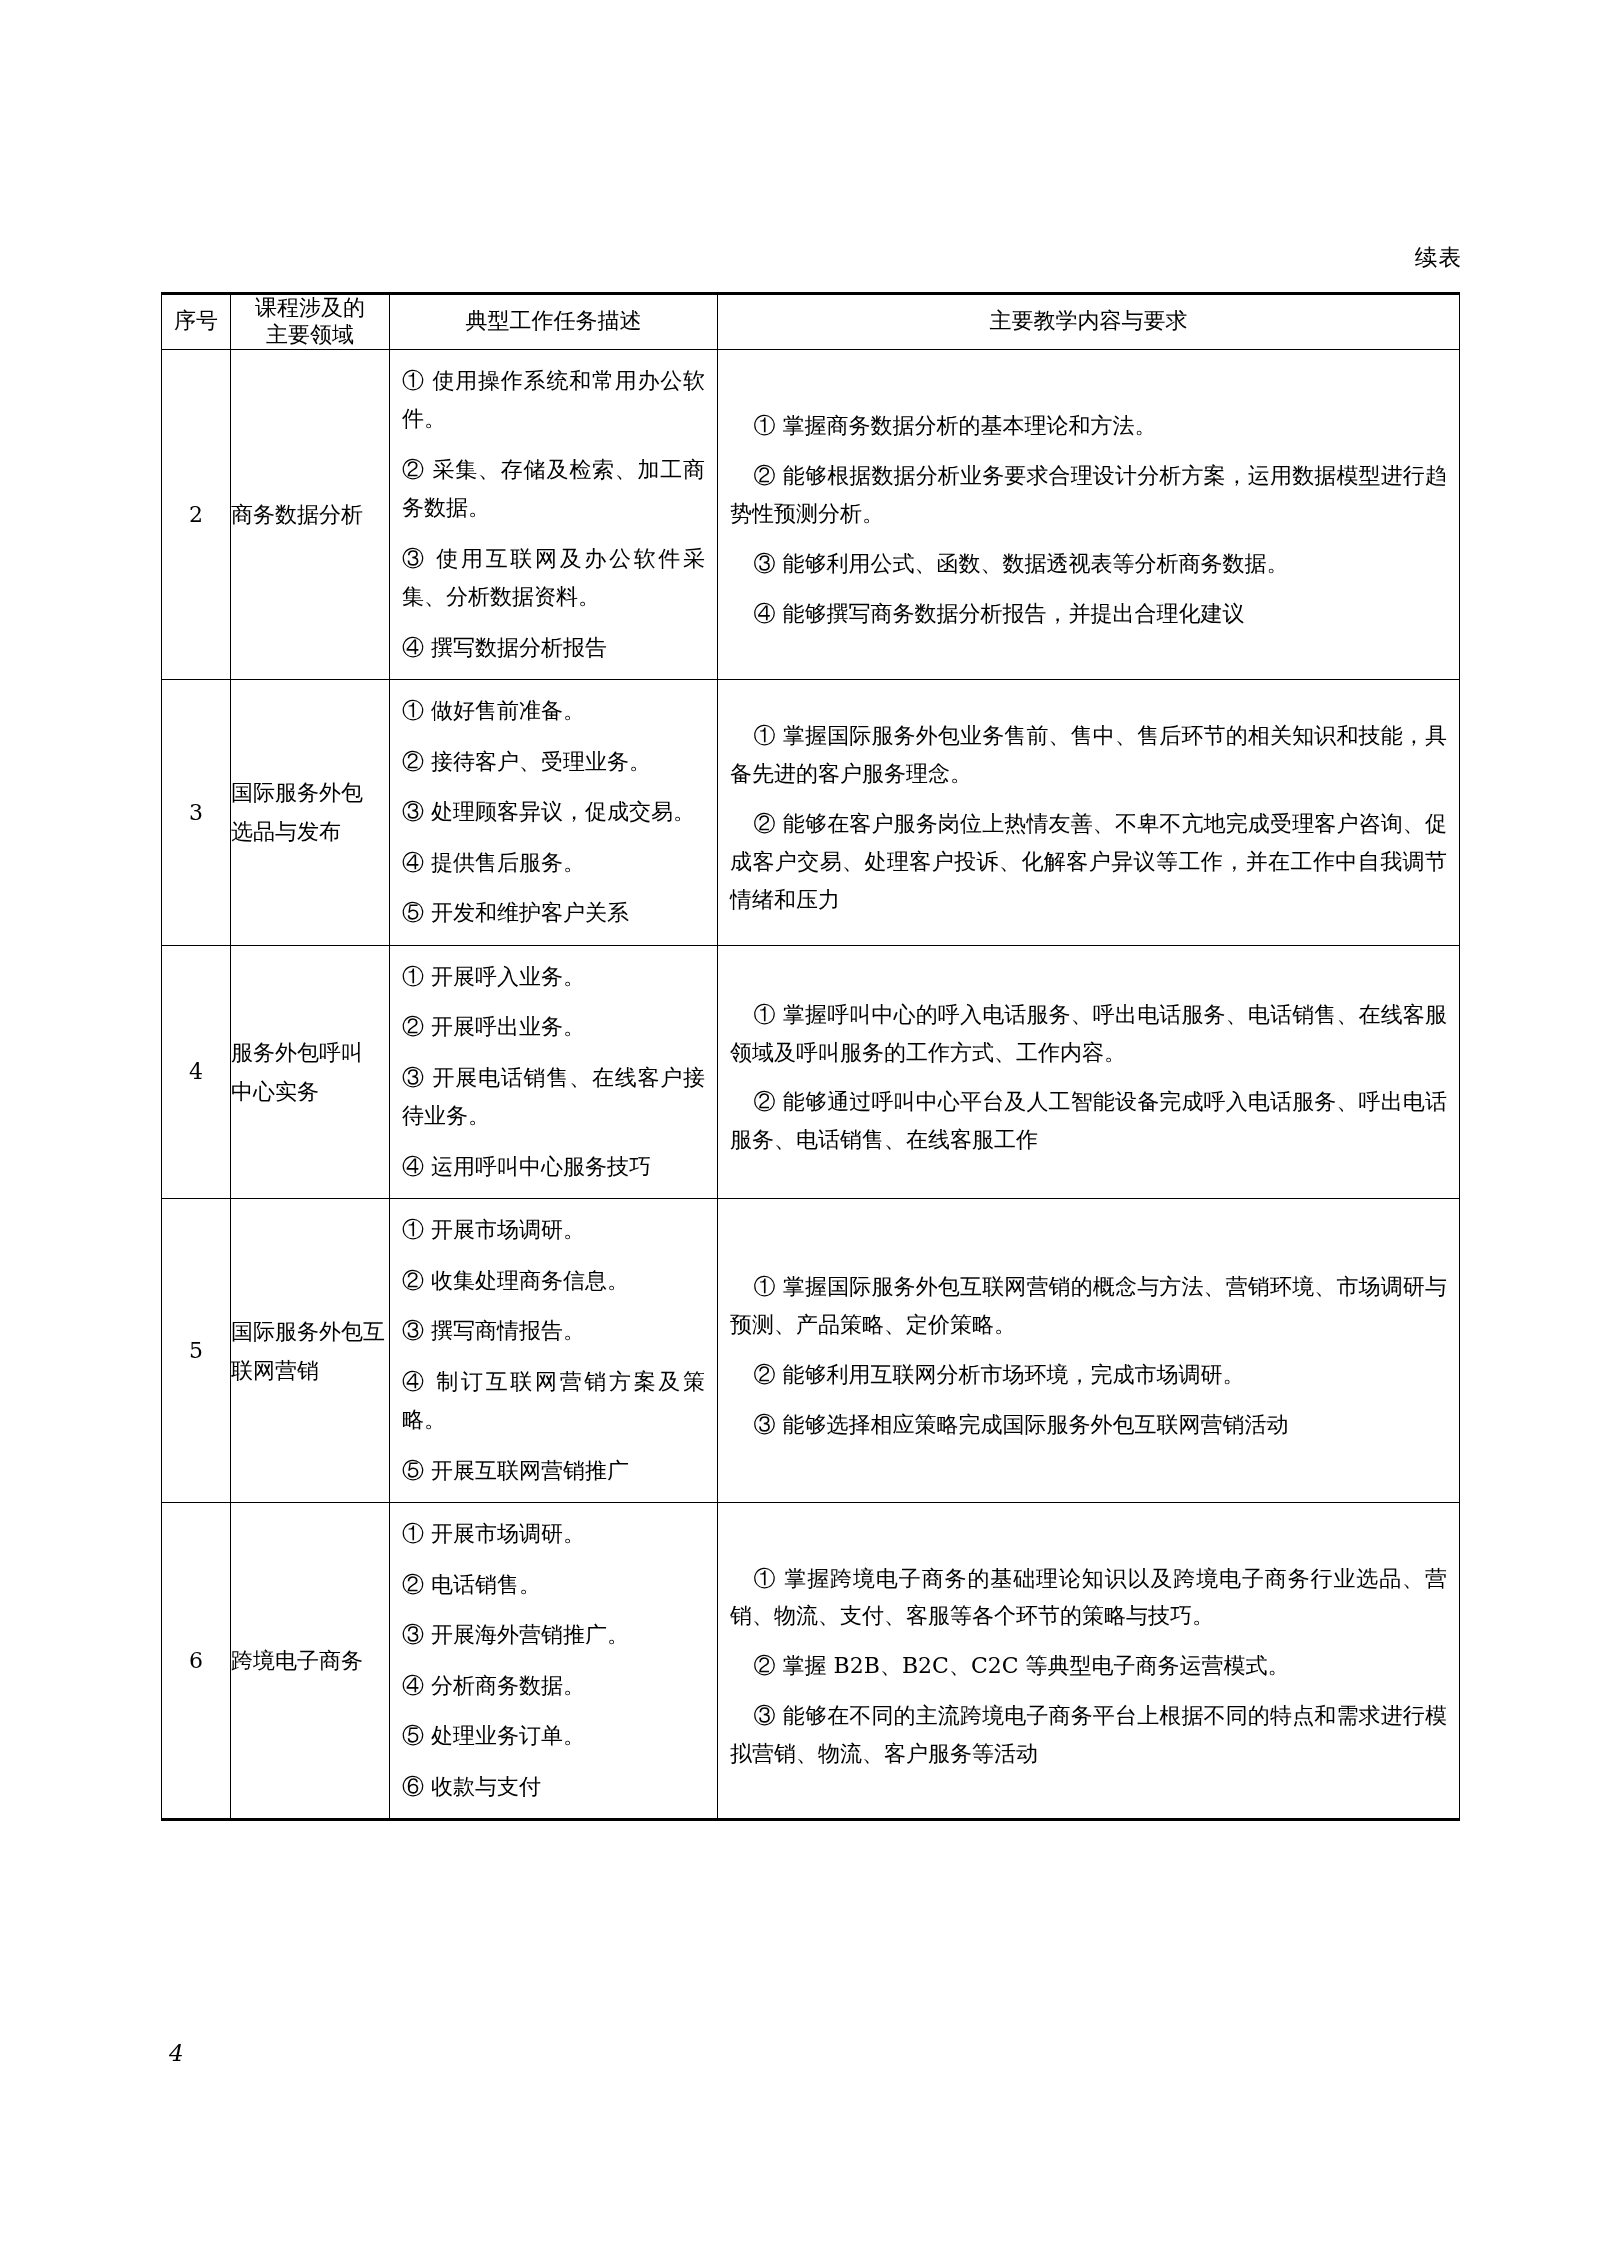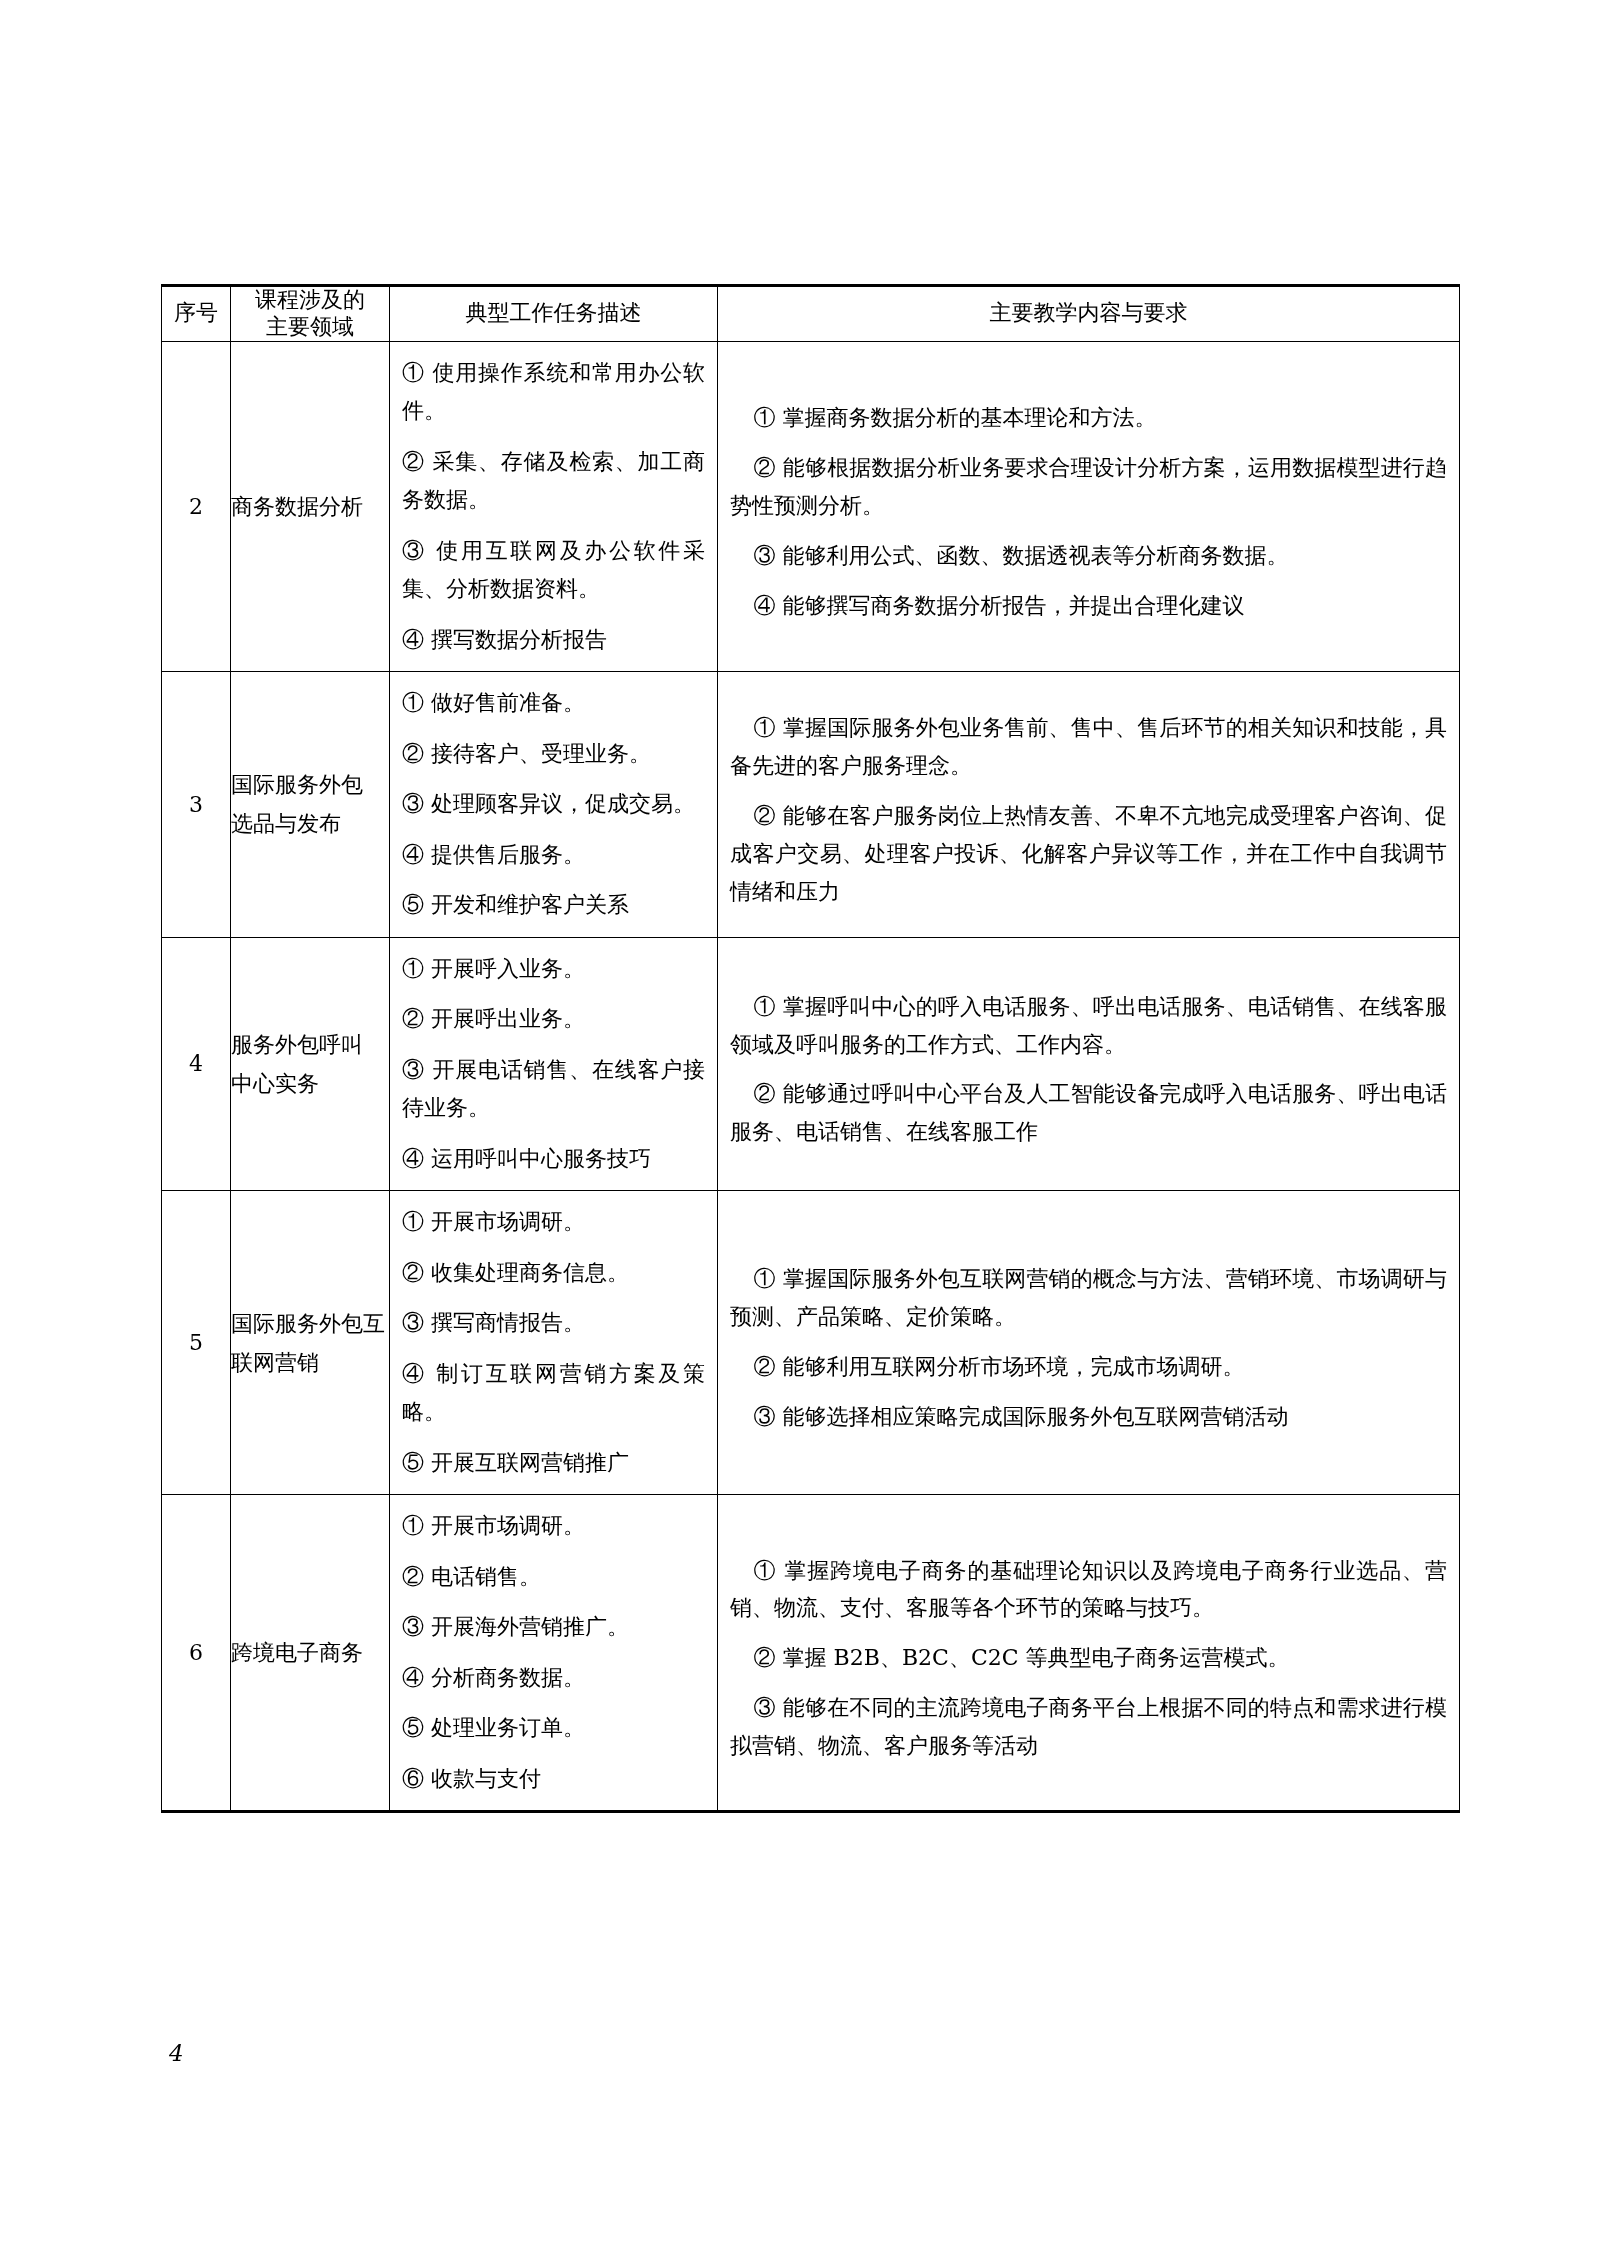--- a/index.html
+++ b/index.html
@@ -34,21 +34,21 @@
     text-align: right;
     font-size: 22.5px;
     letter-spacing: 1.1px;
     line-height: 1;
   }
 
   
   .table-wrap {
     position: absolute;
     left: 161px;
-    top: 284px;
+    top: 292px;
     width: 1298px;
   }
 
   table.course-table {
     border-collapse: collapse;
     width: 1298px;
     table-layout: fixed;
   }
 
   table.course-table td,
@@ -133,20 +133,21 @@
     font-size: 23px;
     font-style: italic;
     font-family: "DejaVu Serif", "Liberation Serif", serif;
   }
 </style>
 </head>
 <body>
 
 <div class="page">
 
+  <div class="running-head">续表</div>
 
   <div class="table-wrap">
     <table class="course-table">
       <colgroup>
         <col class="c-no">
         <col class="c-field">
         <col class="c-task">
         <col class="c-teach">
       </colgroup>
       <tbody id="table-body">

